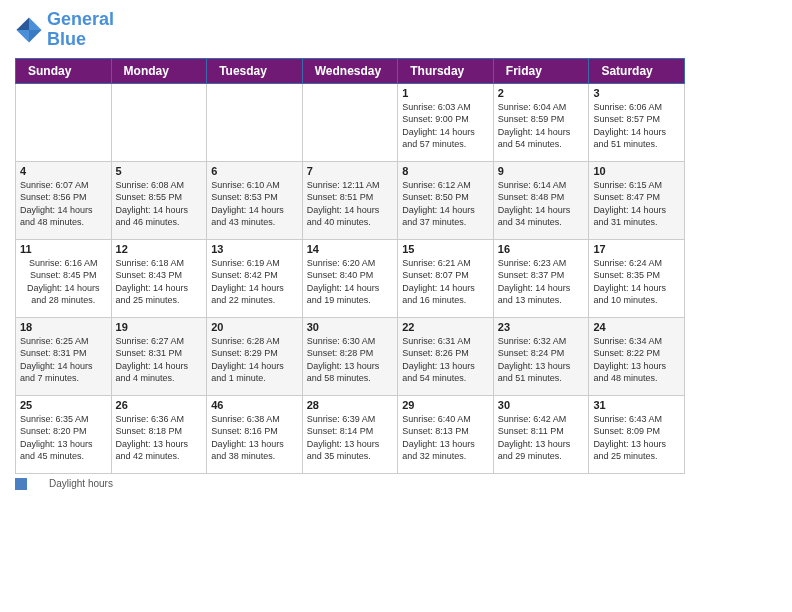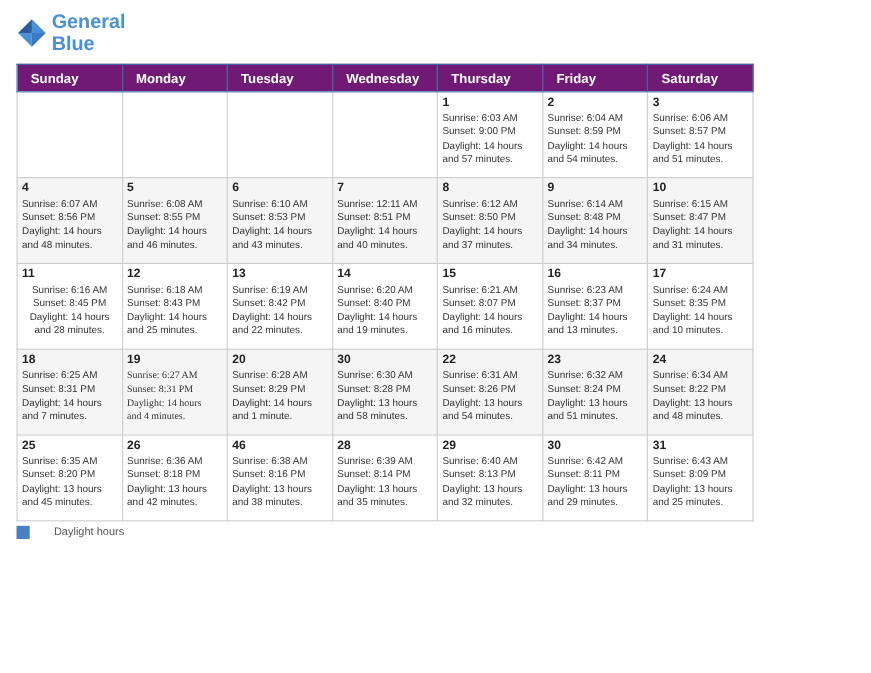--- a/index.html
+++ b/index.html
@@ -271,21 +271,21 @@
         <tr>
           <td>
             <span class="day-num">18</span>
             <div class="cell-info" style="white-space: pre-line;">Sunrise: 6:25 AM
 Sunset: 8:31 PM
 Daylight: 14 hours
 and 7 minutes.</div>
           </td>
           <td>
             <span class="day-num">19</span>
-            <div class="cell-info" style="white-space: pre-line; font-family: Liberation Serif, serif;">Sunrise: 6:27 AM
+            <div class="cell-info" style="white-space: pre-line;">Sunrise: 6:27 AM
 Sunset: 8:31 PM
 Daylight: 14 hours
 and 4 minutes.</div>
           </td>
           <td>
             <span class="day-num">20</span>
             <div class="cell-info" style="white-space: pre-line;">Sunrise: 6:28 AM
 Sunset: 8:29 PM
 Daylight: 14 hours
 and 1 minute.</div>

